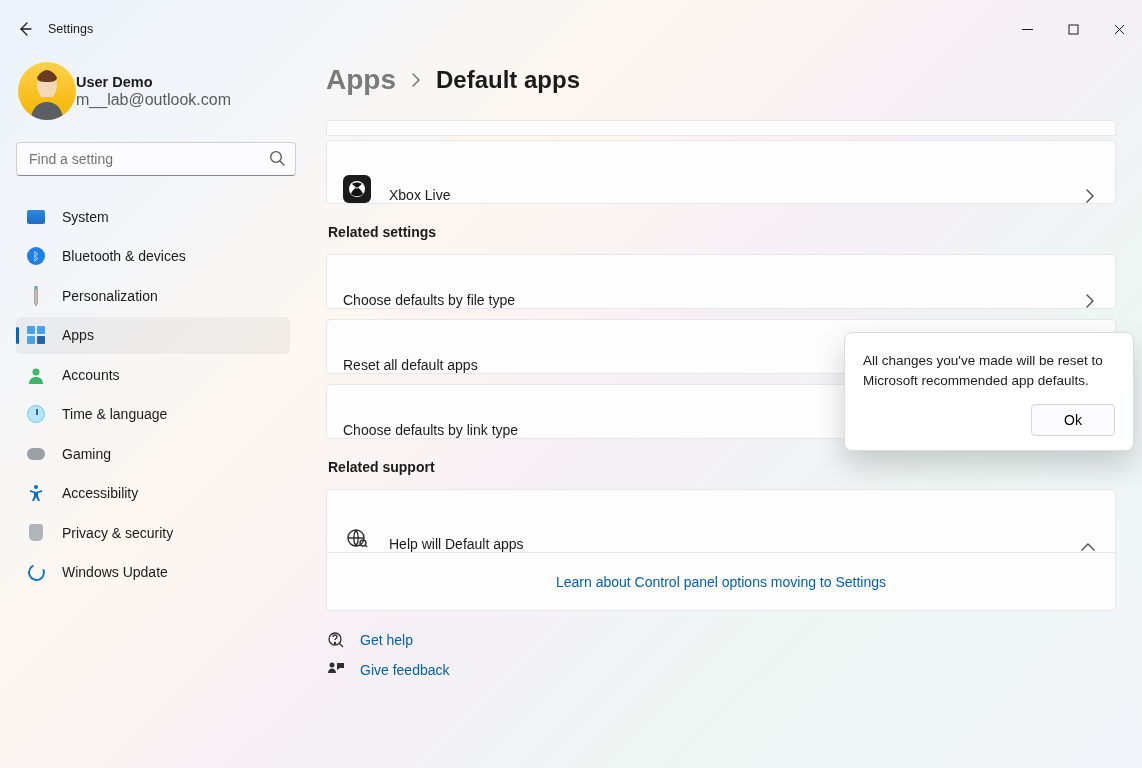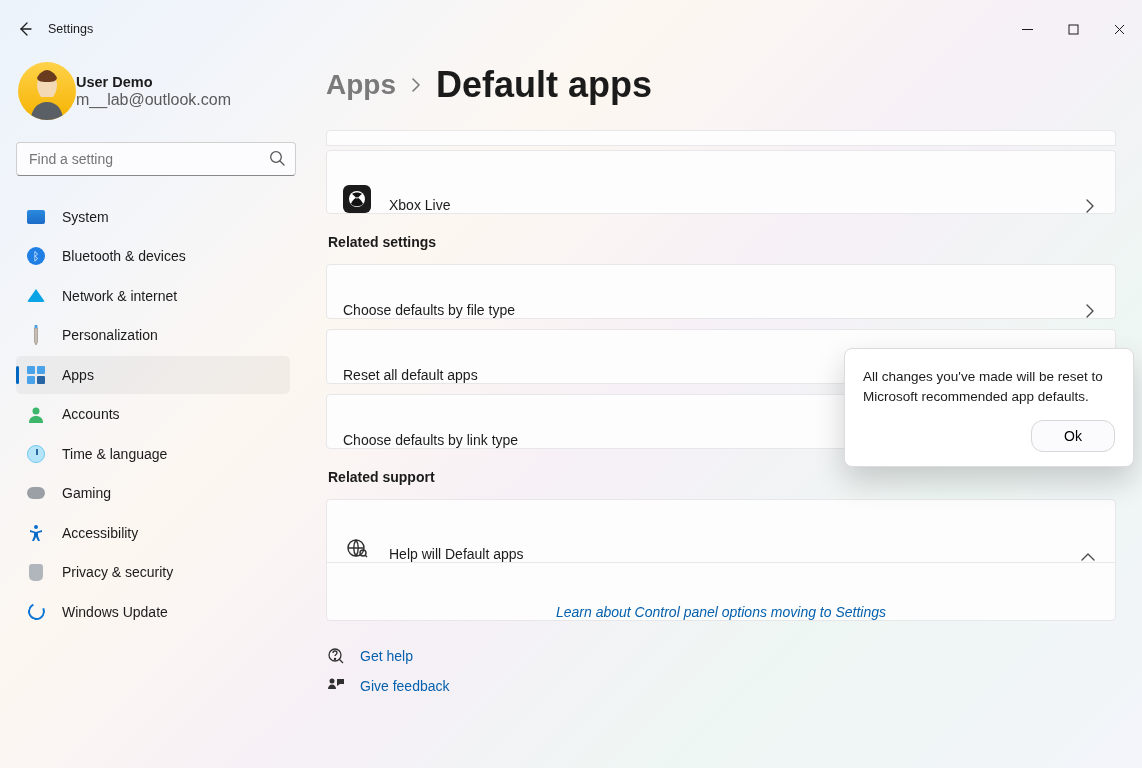--- a/index.html
+++ b/index.html
@@ -52,54 +52,54 @@
   .ic-time::after{content:"";position:absolute;left:8px;top:3px;width:1.5px;height:6px;background:#2a6aa0;}
   .ic-game{width:18px;height:12px;background:#9aa0a6;border-radius:6px;}
   .ic-acc{color:#0b6fc9;}
   .ic-priv{width:14px;height:17px;background:#b0b6bc;border-radius:3px 3px 5px 5px;}
   .ic-upd{width:17px;height:17px;border:2.5px solid #0a75d6;border-radius:50%;border-top-color:transparent;transform:rotate(20deg);}
 
   
   .crumbs { display:flex; align-items:center; gap:14px; padding-top:2px; margin-bottom:24px;}
   .crumb-parent { font-size:28px; font-weight:600; color:#7a7a7a; cursor:default;}
   .crumb-sep { color:#7a7a7a; }
-  .crumb-current { font-size:36px; font-weight:600; color:#1b1b1b;}
+  .crumb-current { font-size:24px; font-weight:600; color:#1b1b1b;}
 
   
   .card { background:#fdfdfe; border:1px solid #e7e7ea; border-radius:4px; margin-bottom:10px;}
   .row { display:flex; align-items:flex-end; min-height:62px; padding:0 20px 0 16px; }
   .row.small { min-height:53px;}
   .row .lead-ic { width:28px; height:28px; margin-right:18px; display:flex;align-items:center;justify-content:center;}
   .row .label { font-size:14px; color:#1b1b1b;}
   .row .spacer { flex:1; }
   .chev { stroke:#4b4b4b; }
   .section-h { font-size:14px; font-weight:600; color:#1b1b1b; margin:20px 0 14px 2px;}
   .slim-top { height:16px; border:1px solid #e7e7ea; border-top-left-radius:4px; border-top-right-radius:4px; background:#fdfdfe; margin-bottom:4px;}
 
   .reset-btn { height:33px; padding:0 20px; border:1px solid #d7d7da; background:#fbfbfd; border-radius:4px; font-size:14px; cursor:default;}
   .reset-hl { outline:3px solid #d62626; outline-offset:-1px;}
 
   .xbox-ic{width:28px;height:28px;background:#1b1b1b;border-radius:6px;display:flex;align-items:center;justify-content:center;}
   .globe-ic svg{stroke:#303030;}
 
-  .link-row { display:flex; justify-content:center; align-items:flex-end; height:58px; border-top:1px solid #e9e9ec;font-style:italic; }
+  .link-row { display:flex; justify-content:center; align-items:center; height:58px; border-top:1px solid #e9e9ec; }
   .link-row a { color:#0560ad; font-size:14px; text-decoration:none;}
 
-  .footer-links { margin-top:20px;}
+  .footer-links { margin-top:14px;}
   .footer-links .fl { display:flex; align-items:center; gap:14px; height:30px; font-size:14px;}
   .footer-links .fl a{ color:#0560ad; text-decoration:none;}
   .footer-links .fic { width:20px;height:20px;display:flex;align-items:center;justify-content:center;color:#303030;}
 
   
   .tooltip {
-    position:absolute; top:300px; right:8px; width:290px; background:#fff; border:1px solid #dcdce0; border-radius:8px;
+    position:absolute; top:284px; right:8px; width:290px; background:#fff; border:1px solid #dcdce0; border-radius:8px;
     box-shadow:0 14px 30px rgba(0,0,0,0.18); padding:18px 18px 14px 18px;
   }
   .tooltip p { font-size:13.5px; color:#1b1b1b; line-height:1.45;}
-  .tooltip .ok { float:right; margin-top:14px; height:32px; width:84px; border:1px solid #d7d7da; background:#fbfbfd; border-radius:12px; font-size:14px;}
+  .tooltip .ok { float:right; margin-top:14px; height:32px; width:84px; border:1px solid #d7d7da; background:#fbfbfd; border-radius:4px; font-size:14px;}
   .tooltip::after{content:"";display:block;clear:both;}
 </style>
 </head>
 <body>
 
 <div class="titlebar">
   <div class="back-btn">
     <svg width="16" height="16" viewBox="0 0 16 16" fill="none">
         <path d="M10 2 4 8l6 6" stroke-width="1.3" stroke-linecap="round" stroke-linejoin="round"></path>
         <path d="M4 8h10" stroke-width="1.3" stroke-linecap="round"></path>
@@ -157,26 +157,20 @@
           </span>
           <span>System</span>
         </li>
       <li>
           <span class="nav-ic">
             <span class="ic-bt">ᛒ</span>
           </span>
           <span>Bluetooth &amp; devices</span>
         </li>
       <li>
-          <span class="nav-ic">
-            <span class="ic-net"></span>
-          </span>
-          <span>Network &amp; internet</span>
-        </li>
-      <li>
           <span class="nav-ic ic-pers">
             <svg width="18" height="18" viewBox="0 0 18 18">
               <path d="M2 16l3-1 10-10-2-2L3 13z" fill="#c9c2ba" stroke="#7a6a55" stroke-width="0.5"></path>
               <path d="M13 3l2 2 2-2-2-2z" fill="#4aa3e8"></path>
             </svg>
           </span>
           <span>Personalization</span>
         </li>
       <li class="selected">
           <span class="nav-ic">

